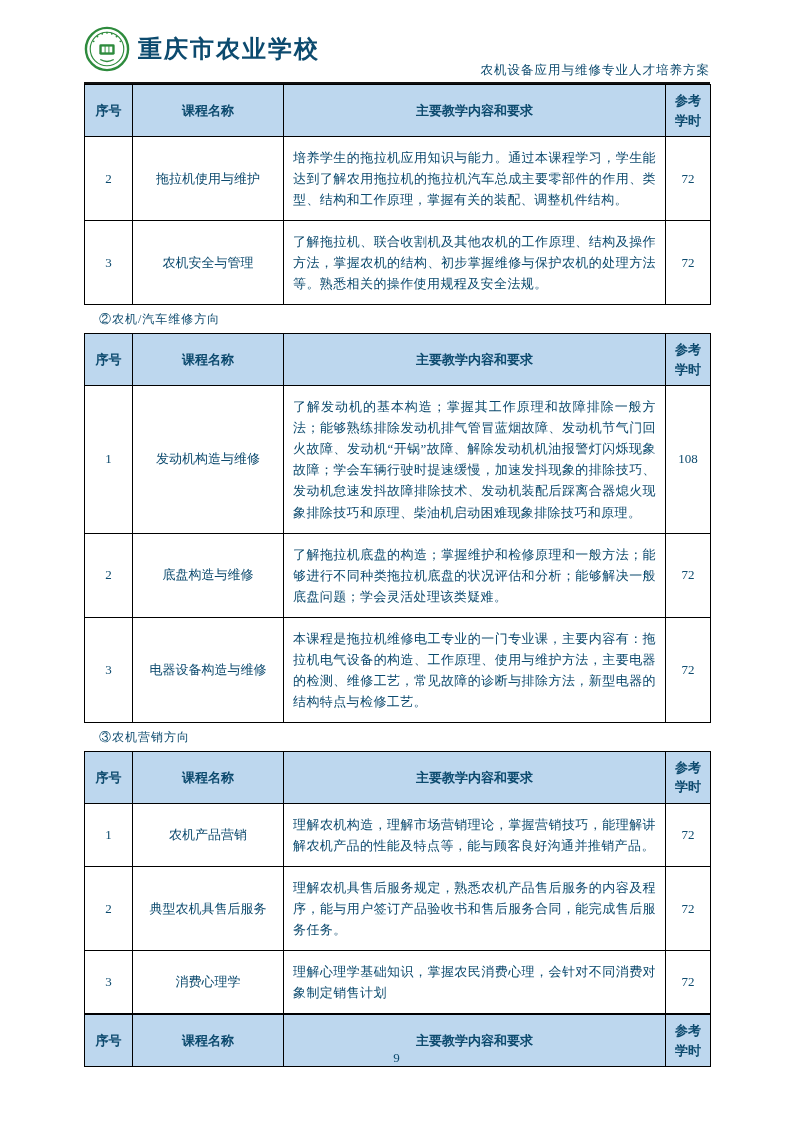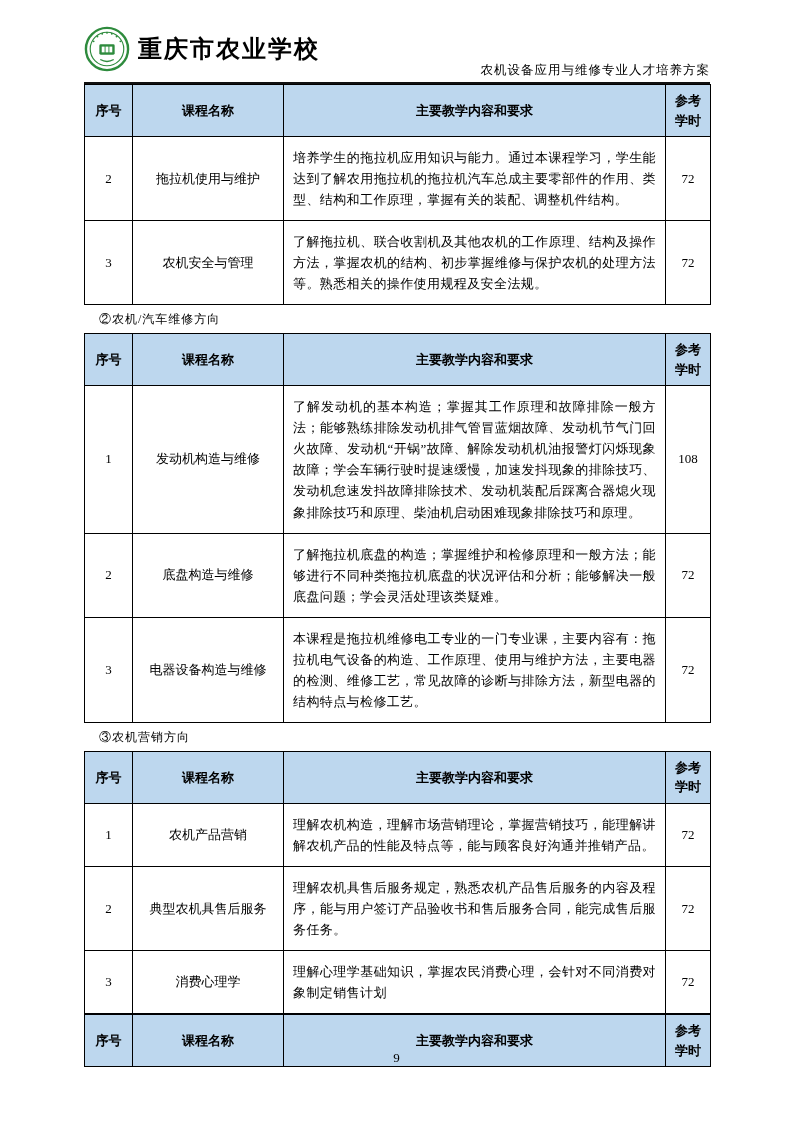--- a/index.html
+++ b/index.html
@@ -3,21 +3,21 @@
 <meta charset="utf-8">
 <style>
   * { margin: 0; padding: 0; box-sizing: border-box; }
   html, body { background: #888; }
   body { font-family: "Liberation Serif", "DejaVu Serif", serif; }
   .page {
     position: relative;
     width: 793px; height: 1122px;
     background: #ffffff;
     margin: 0 auto;
-    color: #000000;
+    color: #0c4a6e;
     overflow: hidden;
   }
   .content { position: absolute; left: 84px; top: 26px; width: 626px; }
 
   
   .doc-header { position: relative; height: 58px; border-bottom: 2px solid #111; }
   .brand { display: flex; align-items: center; gap: 8px; }
   .logo { width: 46px; height: 46px; flex: 0 0 auto; }
   .school-name { font-size: 24px; font-weight: bold; letter-spacing: 2px; }
   .doc-subtitle {

